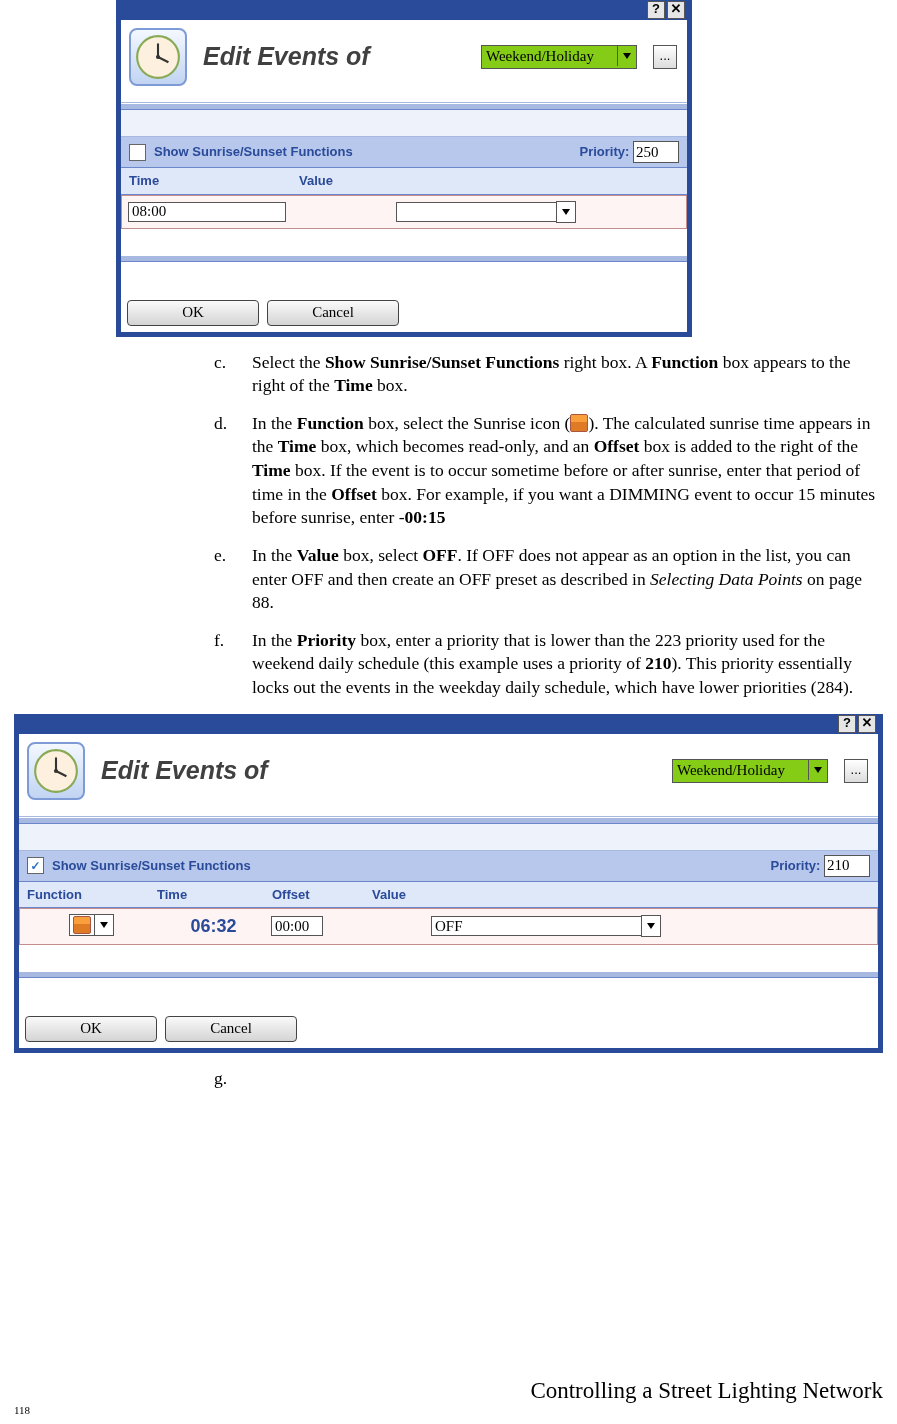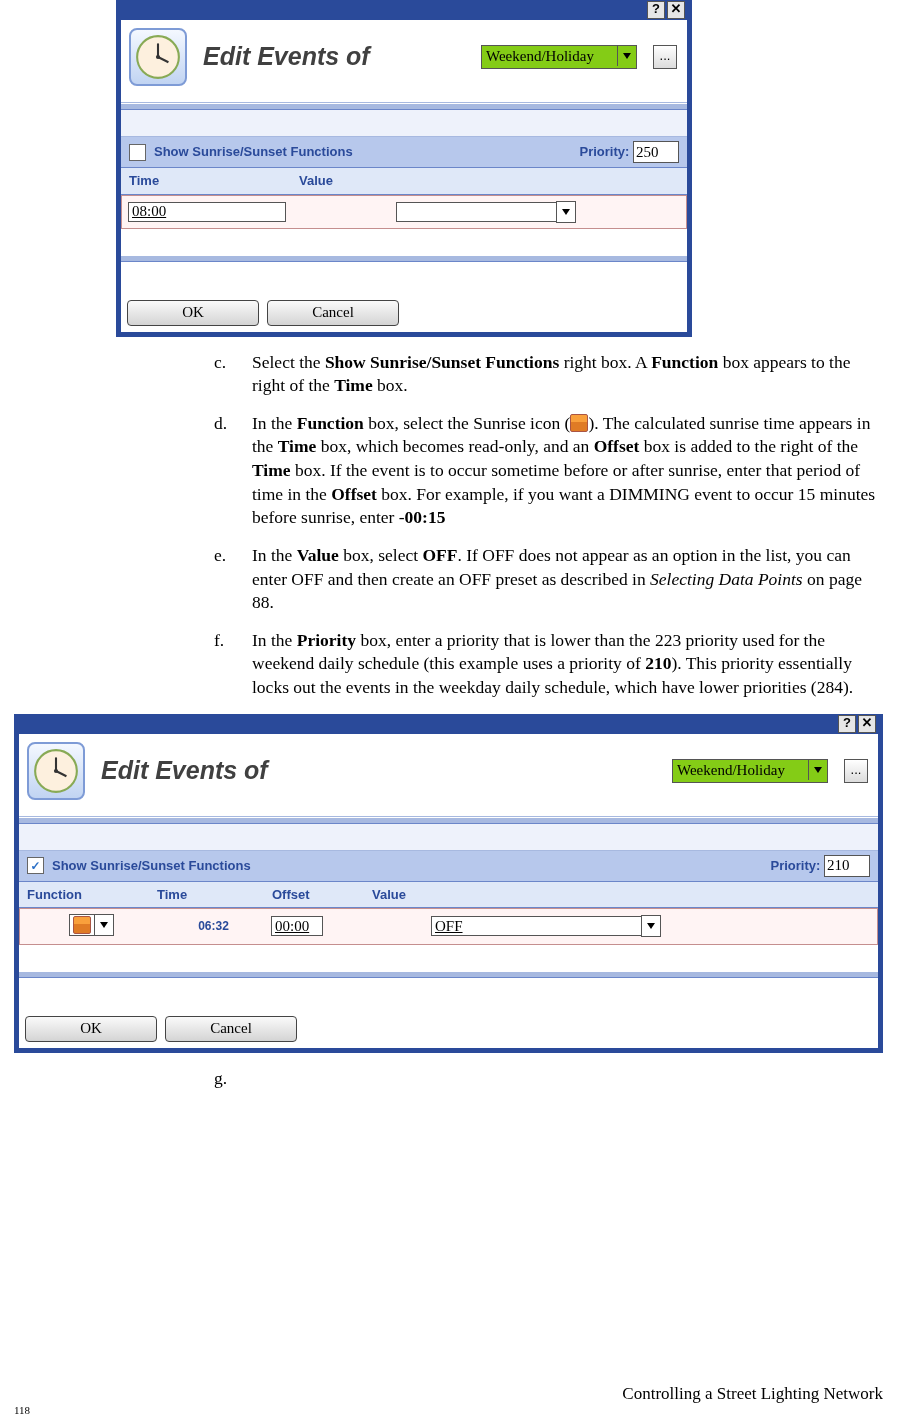--- a/index.html
+++ b/index.html
@@ -120,21 +120,20 @@
   .datarow{
     display:flex;align-items:center;
     background:#fff4f4;
     border:1px solid #c58e8e;
     padding:5px 6px;
   }
   .txtin{
     height:20px;border:1px solid #555;background:#fff;
     font-family:"Times New Roman",serif;font-size:15px;padding:0 3px;
     box-sizing:border-box;
-    text-decoration:underline;
   }
   .valfield{display:flex;align-items:center}
   .valfield .txtin{border-right:none}
   .valfield .dd{
     width:18px;height:20px;border:1px solid #555;
     display:flex;align-items:center;justify-content:center;background:#fff;
   }
   .btnrow{
     display:flex;gap:8px;padding:6px 6px;background:#fff;
   }
@@ -166,29 +165,29 @@
     width:38px;flex:0 0 38px;padding-left:200px;box-sizing:content-box;
   }
   ol.steps>li .body{flex:1 1 auto;padding-right:4px}
   .b{font-weight:bold}
   .i{font-style:italic}
 
   .pageno{
     position:absolute;left:14px;bottom:6px;font-size:11px;
   }
   .footer{
-    position:absolute;right:14px;bottom:18px;font-size:17px;
+    position:absolute;right:14px;bottom:18px;font-size:23px;
   }
 
   
   .dialog.d2{width:100%}
   .dialog.d1{width:576px;margin-left:102px}
 
   .timeRO{
-    font-weight:bold;color:#2a4a9a;font-family:Verdana,Arial,sans-serif;font-size:12px;
+    font-weight:bold;color:#2a4a9a;font-family:Verdana,Arial,sans-serif;font-size:18px;
     text-align:center;
   }
 </style>
 </head>
 <body>
 
 <div class="page">
 
   <div class="dialog d1">
     <div class="titlebar">

